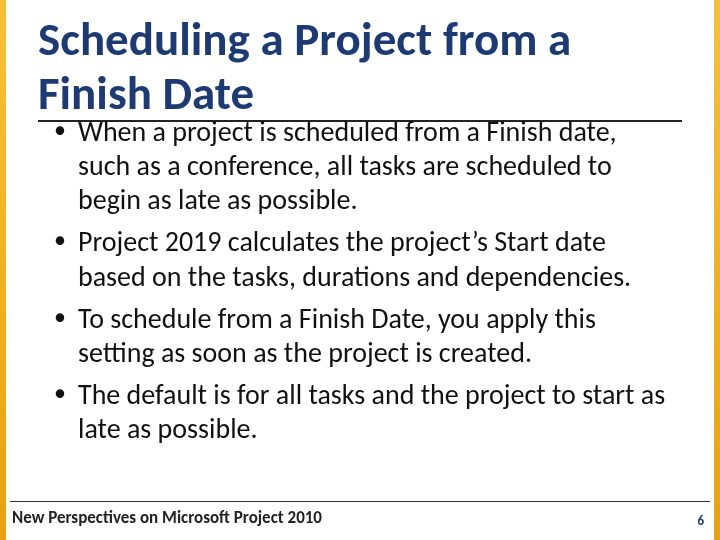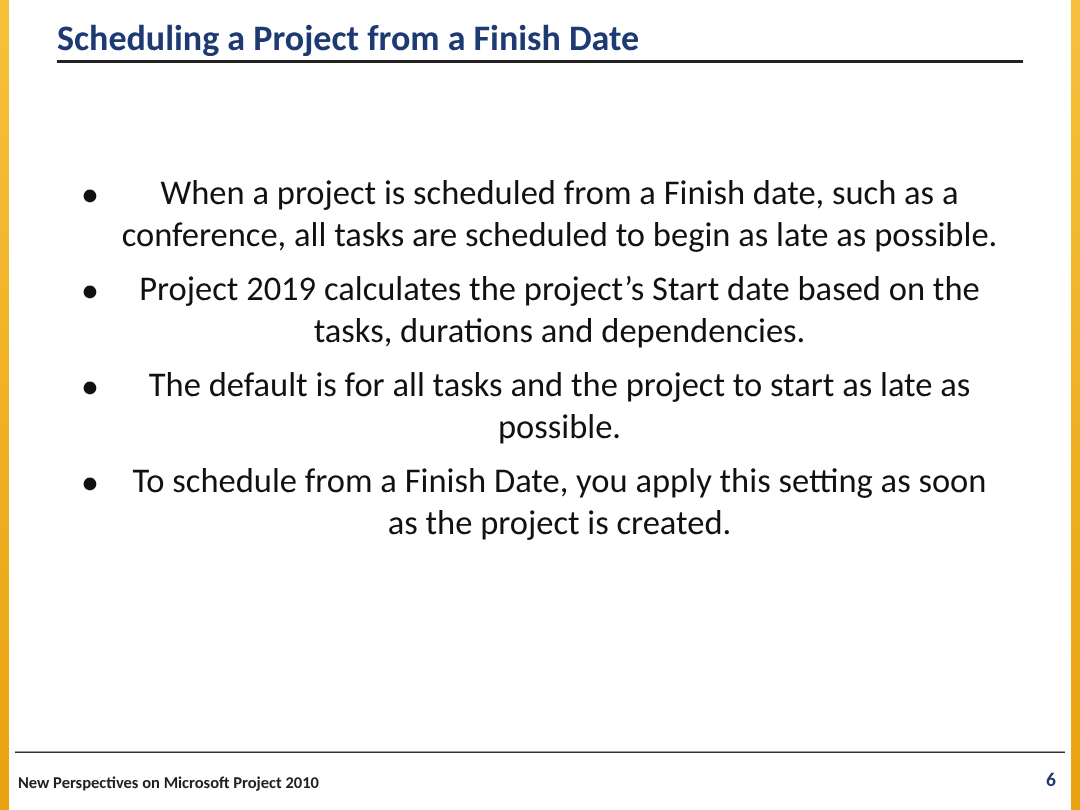--- a/index.html
+++ b/index.html
@@ -28,46 +28,45 @@
 
   .title-block {
     position: absolute;
     left: 38px;
     top: 12px;
     width: 644px;
     border-bottom: 2px solid #222;
     padding-bottom: 0px;
   }
   .title-text {
-    font-size: 24px;
+    font-size: 47px;
     font-weight: 700;
     color: #1d3a73;
     line-height: 1.15;
     letter-spacing: 0px;
   }
 
   .body-block {
     position: absolute;
     left: 50px;
     top: 115px;
     width: 618px;
   }
   ul.bullets {
     margin: 0;
     padding: 0;
     list-style: none;
   }
   ul.bullets li {
     position: relative;
     padding-left: 28px;
-    font-size: 23px;
+    font-size: 28px;
     line-height: 1.22;
     color: #111;
     margin-bottom: 8px;
-    text-align: center;
   }
   ul.bullets li::before {
     content: "•";
     position: absolute;
     left: 4px;
     top: 0;
     color: #111;
     font-size: 24px;
     line-height: 1.22;
   }
@@ -76,21 +75,21 @@
     position: absolute;
     left: 10px;
     right: 10px;
     bottom: 38px;
     border-top: 1px solid #333;
   }
   .footer-left {
     position: absolute;
     left: 12px;
     bottom: 12px;
-    font-size: 11px;
+    font-size: 17px;
     color: #222;
     font-weight: 600;
   }
   .footer-right {
     position: absolute;
     right: 16px;
     bottom: 12px;
     font-size: 13px;
     color: #1d3a73;
     font-weight: 600;
@@ -105,21 +104,21 @@
   <div class="stripe stripe-right"></div>
 
   <div class="title-block">
     <div class="title-text">Scheduling a Project from a Finish Date</div>
   </div>
 
   <div class="body-block">
     <ul class="bullets">
       <li>When a project is scheduled from a Finish date, such as a conference, all tasks are scheduled to begin as late as possible.</li>
       <li>Project 2019 calculates the project’s Start date based on the tasks, durations and dependencies.</li>
+      <li>To schedule from a Finish Date, you apply this setting as soon as the project is created.</li>
       <li>The default is for all tasks and the project to start as late as possible.</li>
-      <li>To schedule from a Finish Date, you apply this setting as soon as the project is created.</li>
     </ul>
   </div>
 
   <div class="footer-rule"></div>
   <div class="footer-left">New Perspectives on Microsoft Project 2010</div>
   <div class="footer-right">6</div>
 </div>
 
 </body></html>

